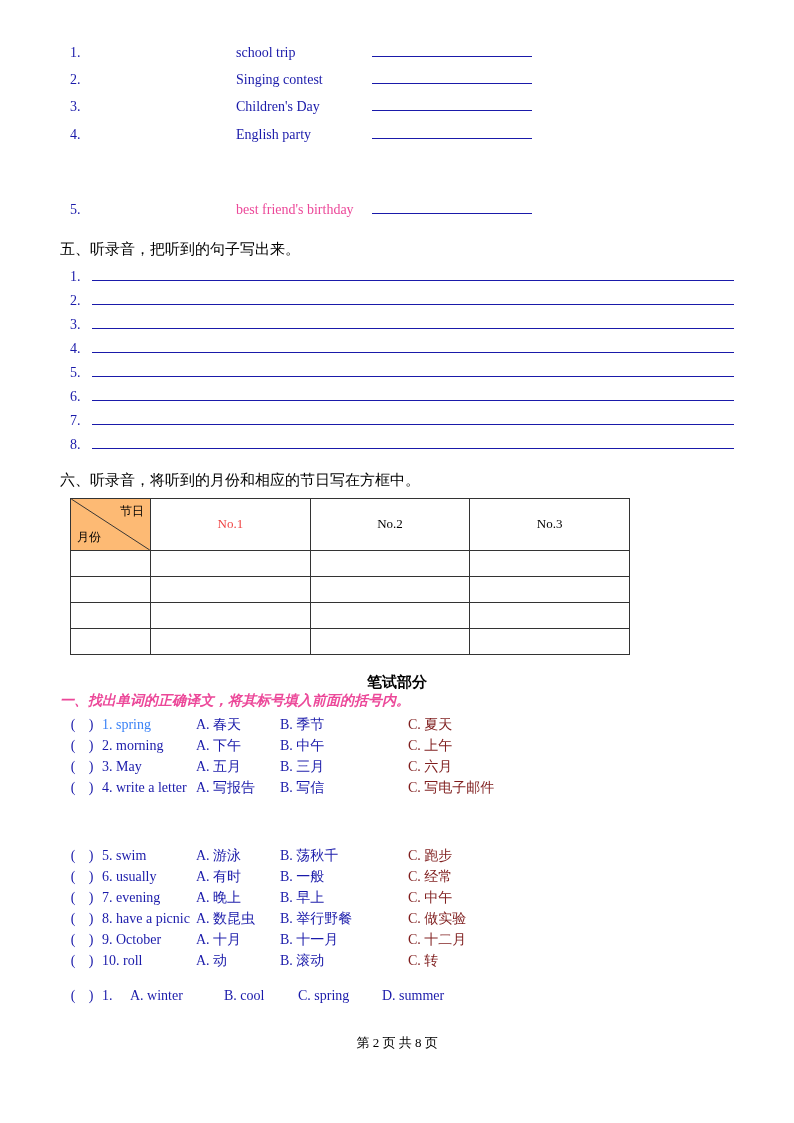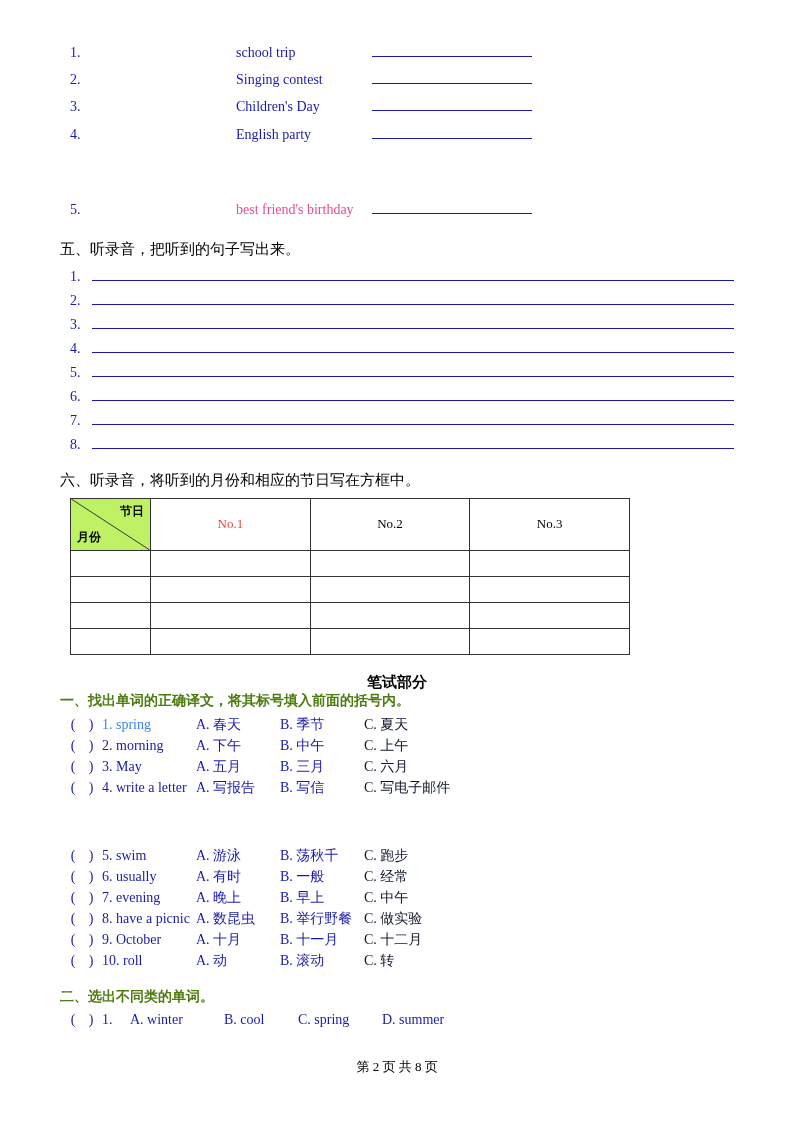--- a/index.html
+++ b/index.html
@@ -72,23 +72,22 @@
     .grid-table td, .grid-table th {
       border: 1px solid #333;
       padding: 6px 10px;
       text-align: center;
       min-height: 28px;
       height: 30px;
       color: #000;
       font-size: 13px;
     }
     .grid-table .header-cell {
-      background: #bef264;
+      background: #fdba74;
       position: relative;
-      font-weight: bold;
     }
     .diagonal-cell {
       position: relative;
       width: 80px;
       height: 50px;
       padding: 0;
     }
     .diagonal-cell .top-right {
       position: absolute;
       top: 4px;
@@ -114,42 +113,43 @@
     
     .center-title {
       text-align: center;
       font-weight: bold;
       font-size: 15px;
       color: #000;
     }
     .exam-section-title {
       font-weight: bold;
       font-size: 14px;
-      color: #4d7c0f;
+      color: #ec4899;
       margin-bottom: 6px;
+      font-style: italic;
     }
     .choice-item {
       display: flex;
       align-items: baseline;
       margin-bottom: 3px;
       gap: 4px;
     }
     .paren {
       display: inline-block;
       width: 14px;
       text-align: center;
       color: #1a1aaa;
     }
     .choice-num {
       min-width: 90px;
       color: #1a1aaa;
     }
     .choice-a { min-width: 80px; color: #1a1aaa; }
     .choice-b { min-width: 80px; color: #1a1aaa; }
-    .choice-c { min-width: 100px; color: #0f172a; }
+    .choice-c { min-width: 100px; color: #7f1d1d; margin-left: 44px; }
     .page-footer {
       text-align: center;
       margin-top: 30px;
       color: #000;
       font-size: 13px;
     }
     .section2-item {
       display: flex;
       align-items: baseline;
       gap: 4px;
@@ -356,21 +356,20 @@
       <span class="paren">)</span>
       <span class="choice-num" style="color:#1a1aaa;">10. roll</span>
       <span class="choice-a">A. 动</span>
       <span class="choice-b">B. 滚动</span>
       <span class="choice-c">C. 转</span>
     </div>
   </div>
 </div>
 
 <div class="section" style="margin-top:10px;">
-  <div class="exam-section-title">二、选出不同类的单词。</div>
   <div style="margin-left:6px;">
     <div class="section2-item">
       <span class="paren">(</span>
       <span class="paren">)</span>
       <span style="color:#1a1aaa;min-width:24px;">1.</span>
       <span style="color:#1a1aaa;min-width:90px;">A. winter</span>
       <span style="color:#1a1aaa;min-width:70px;">B. cool</span>
       <span style="color:#1a1aaa;min-width:80px;">C. spring</span>
       <span style="color:#1a1aaa;min-width:80px;">D. summer</span>
     </div>

